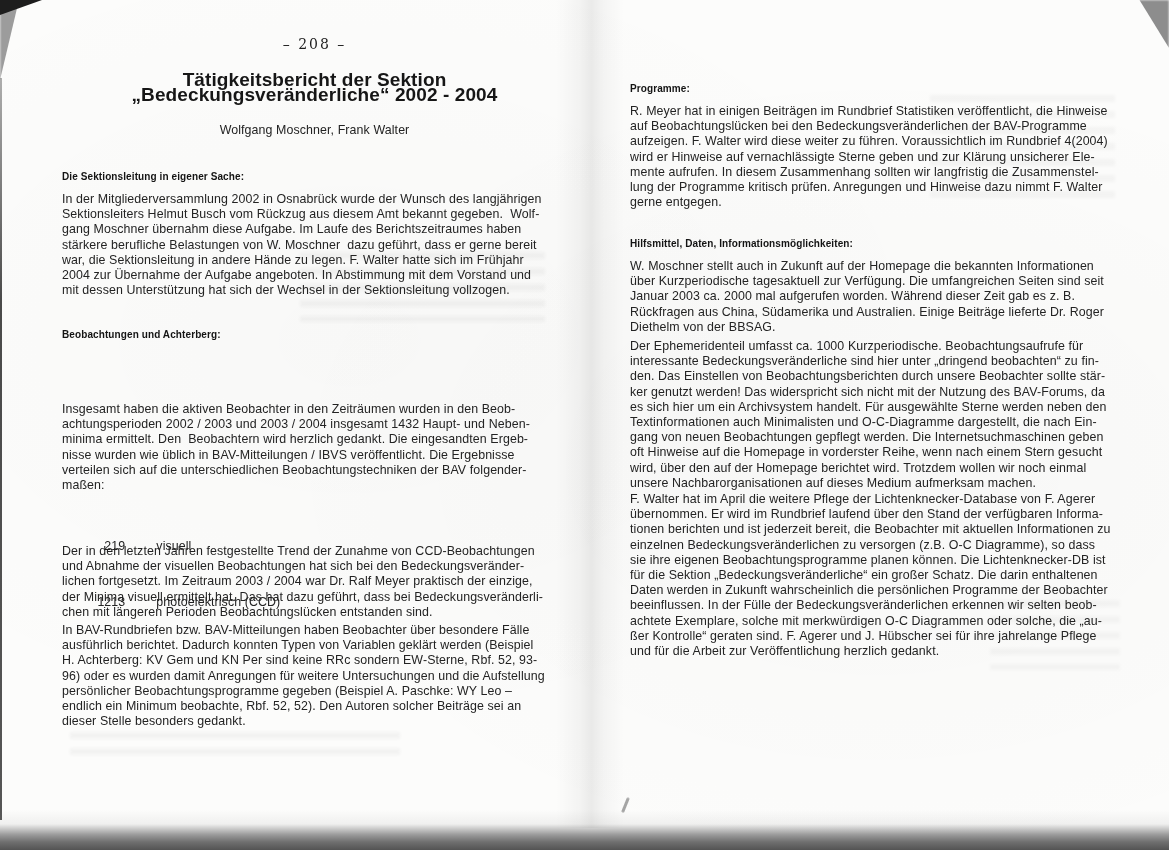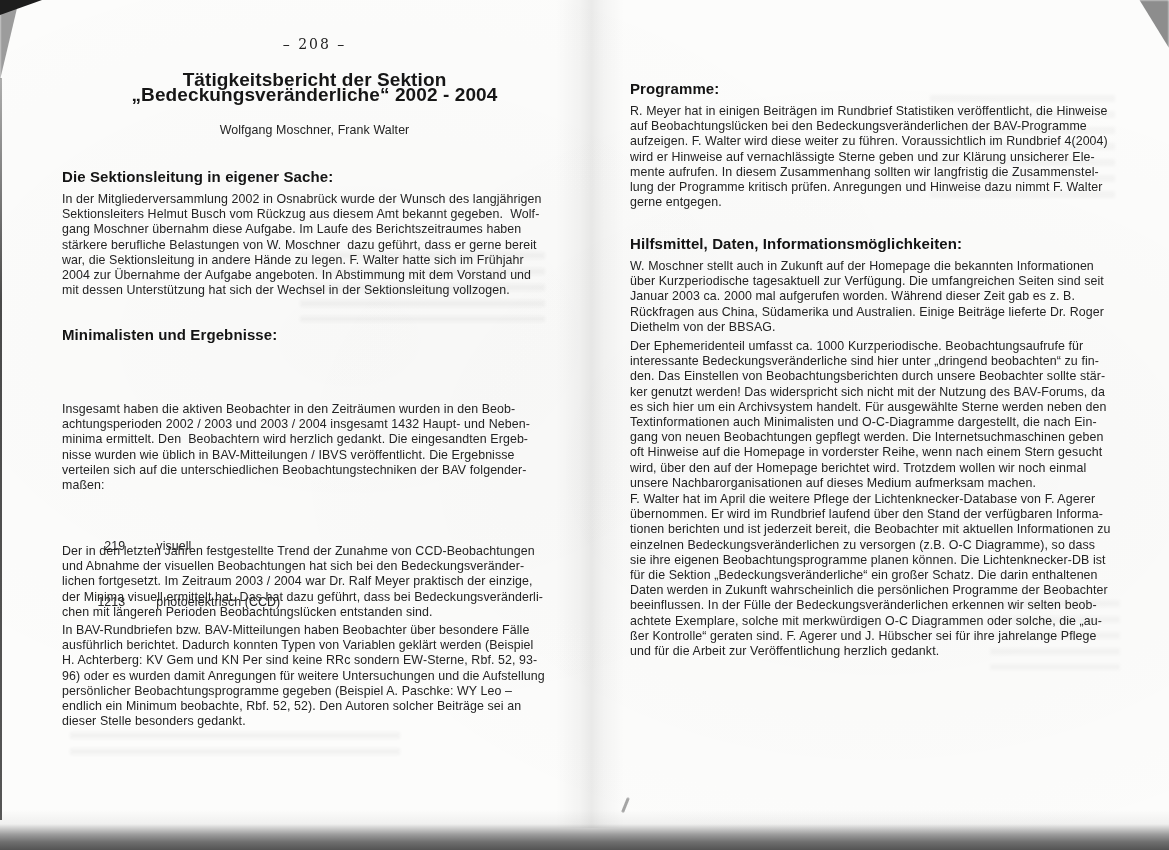--- a/index.html
+++ b/index.html
@@ -61,21 +61,21 @@
     position:absolute;left:0;width:100%;
     font-size:12.4px;line-height:15.2px;white-space:pre;
     letter-spacing:0.1px;color:#232323;
   }
   .pagenum{
     font-family:"DejaVu Serif", serif;font-size:14px;letter-spacing:2px;
     text-align:center;white-space:normal;color:#1c1c1c;
   }
   .doc-title{font-weight:bold;font-size:19px;text-align:center;white-space:normal;color:#161616;}
   .authors{text-align:center;white-space:normal;}
-  .heading{font-weight:bold;font-size:15px;color:#141414;}
+  .heading{font-weight:bold;font-size:10px;color:#141414;}
 
   
   .lp-num{top:33px;}
   .lp-title{top:68px;}
   .lp-authors{top:119px;}
   .lp-h1{top:165px;}
   .lp-p1{top:188px;}
   .lp-h2{top:323px;}
   .lp-p2{top:346px;}
   .lp-p3{top:398px;}
@@ -118,21 +118,21 @@
 
     <div class="block heading lp-h1">Die Sektionsleitung in eigener Sache:</div>
     <div class="block lp-p1">In der Mitgliederversammlung 2002 in Osnabrück wurde der Wunsch des langjährigen
 Sektionsleiters Helmut Busch vom Rückzug aus diesem Amt bekannt gegeben.  Wolf-
 gang Moschner übernahm diese Aufgabe. Im Laufe des Berichtszeitraumes haben
 stärkere berufliche Belastungen von W. Moschner  dazu geführt, dass er gerne bereit
 war, die Sektionsleitung in andere Hände zu legen. F. Walter hatte sich im Frühjahr
 2004 zur Übernahme der Aufgabe angeboten. In Abstimmung mit dem Vorstand und
 mit dessen Unterstützung hat sich der Wechsel in der Sektionsleitung vollzogen.</div>
 
-    <div class="block heading lp-h2">Minimalisten und Ergebnisse:</div>
+    <div class="block heading lp-h2">Beobachtungen und Achterberg:</div>
     <div class="block lp-p3">Insgesamt haben die aktiven Beobachter in den Zeiträumen wurden in den Beob-
 achtungsperioden 2002 / 2003 und 2003 / 2004 insgesamt 1432 Haupt- und Neben-
 minima ermittelt. Den  Beobachtern wird herzlich gedankt. Die eingesandten Ergeb-
 nisse wurden wie üblich in BAV-Mitteilungen / IBVS veröffentlicht. Die Ergebnisse
 verteilen sich auf die unterschiedlichen Beobachtungstechniken der BAV folgender-
 maßen:</div>
 
     <div class="block lp-list">
       <div class="obs-row">
         <span class="obs-count">219</span><span class="obs-label">visuell</span>

